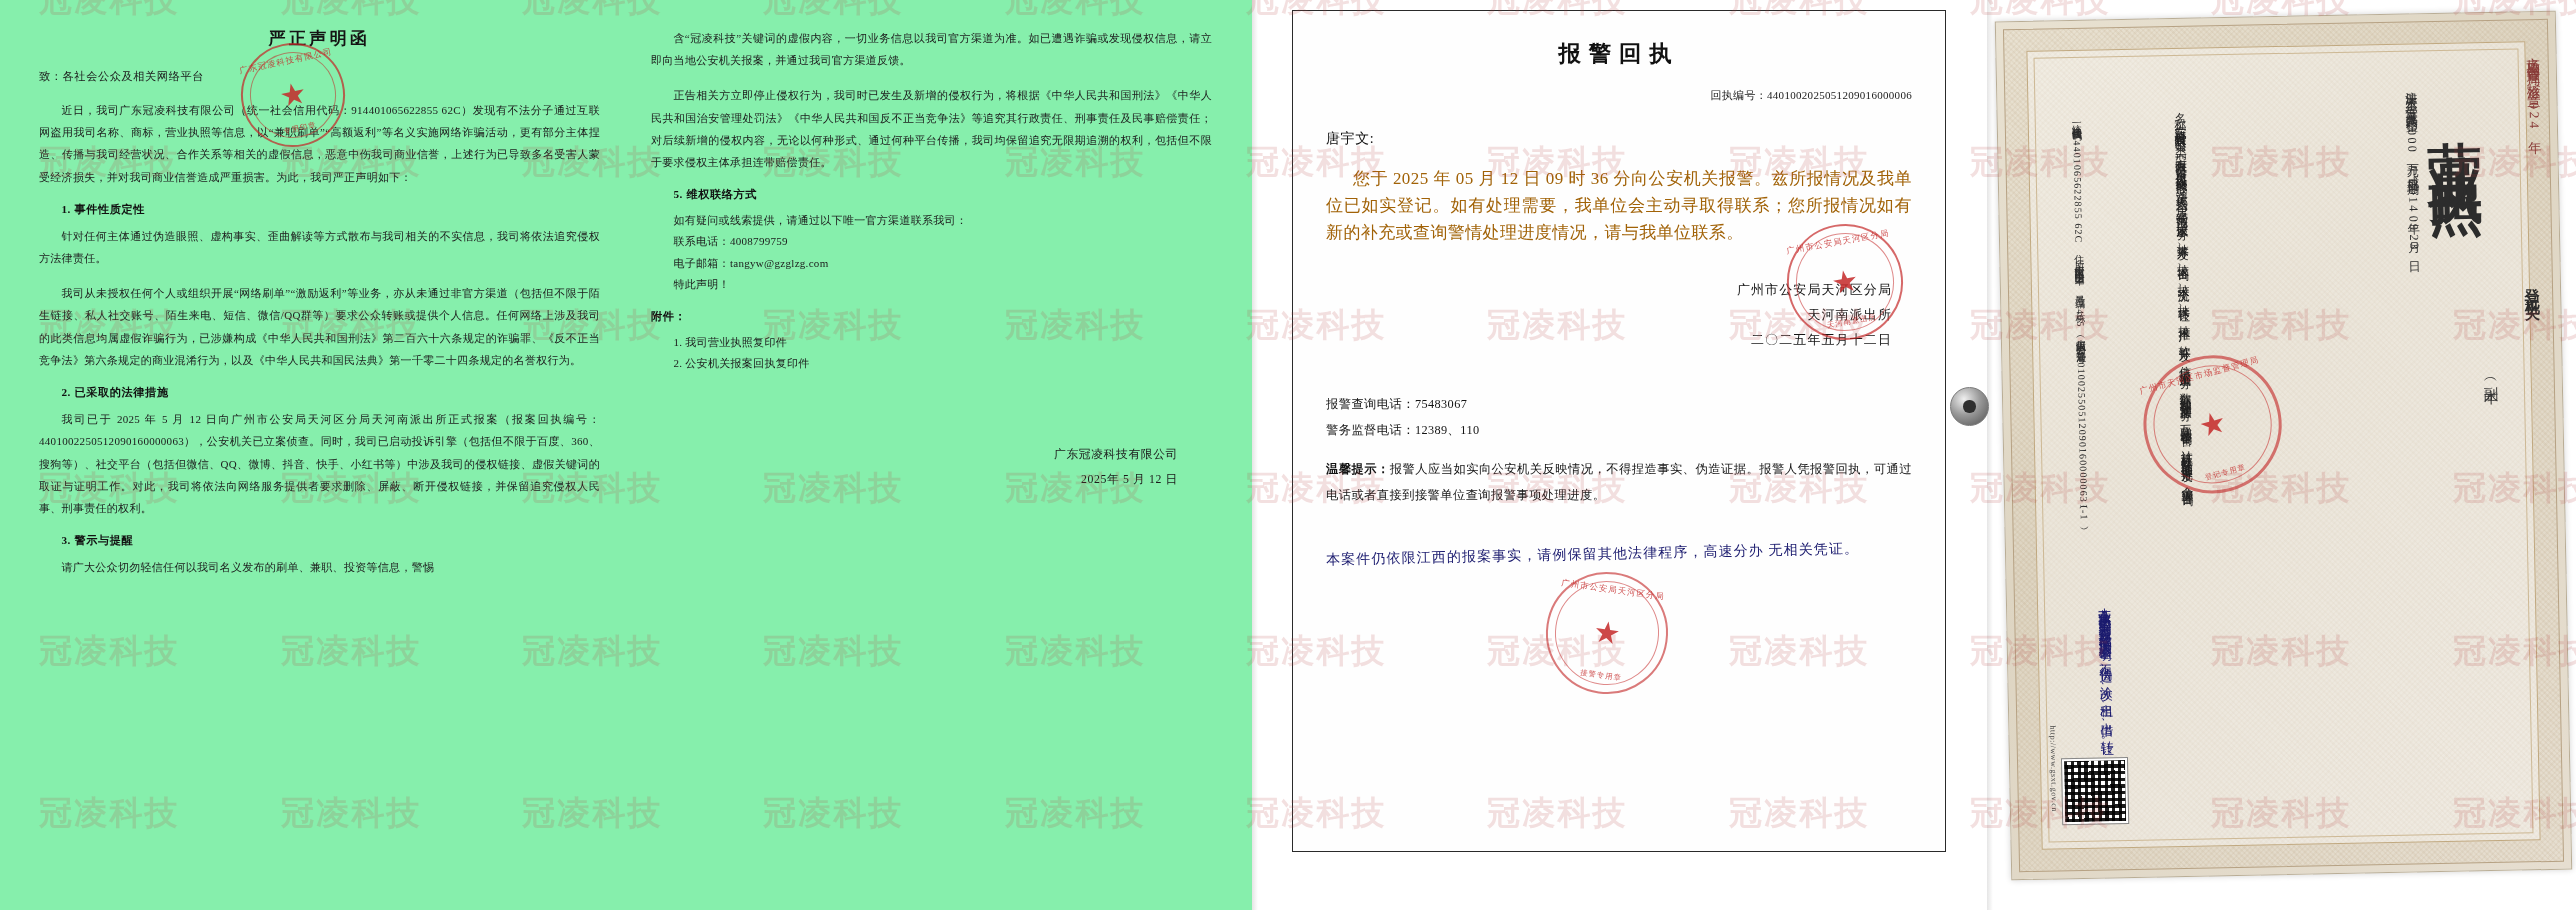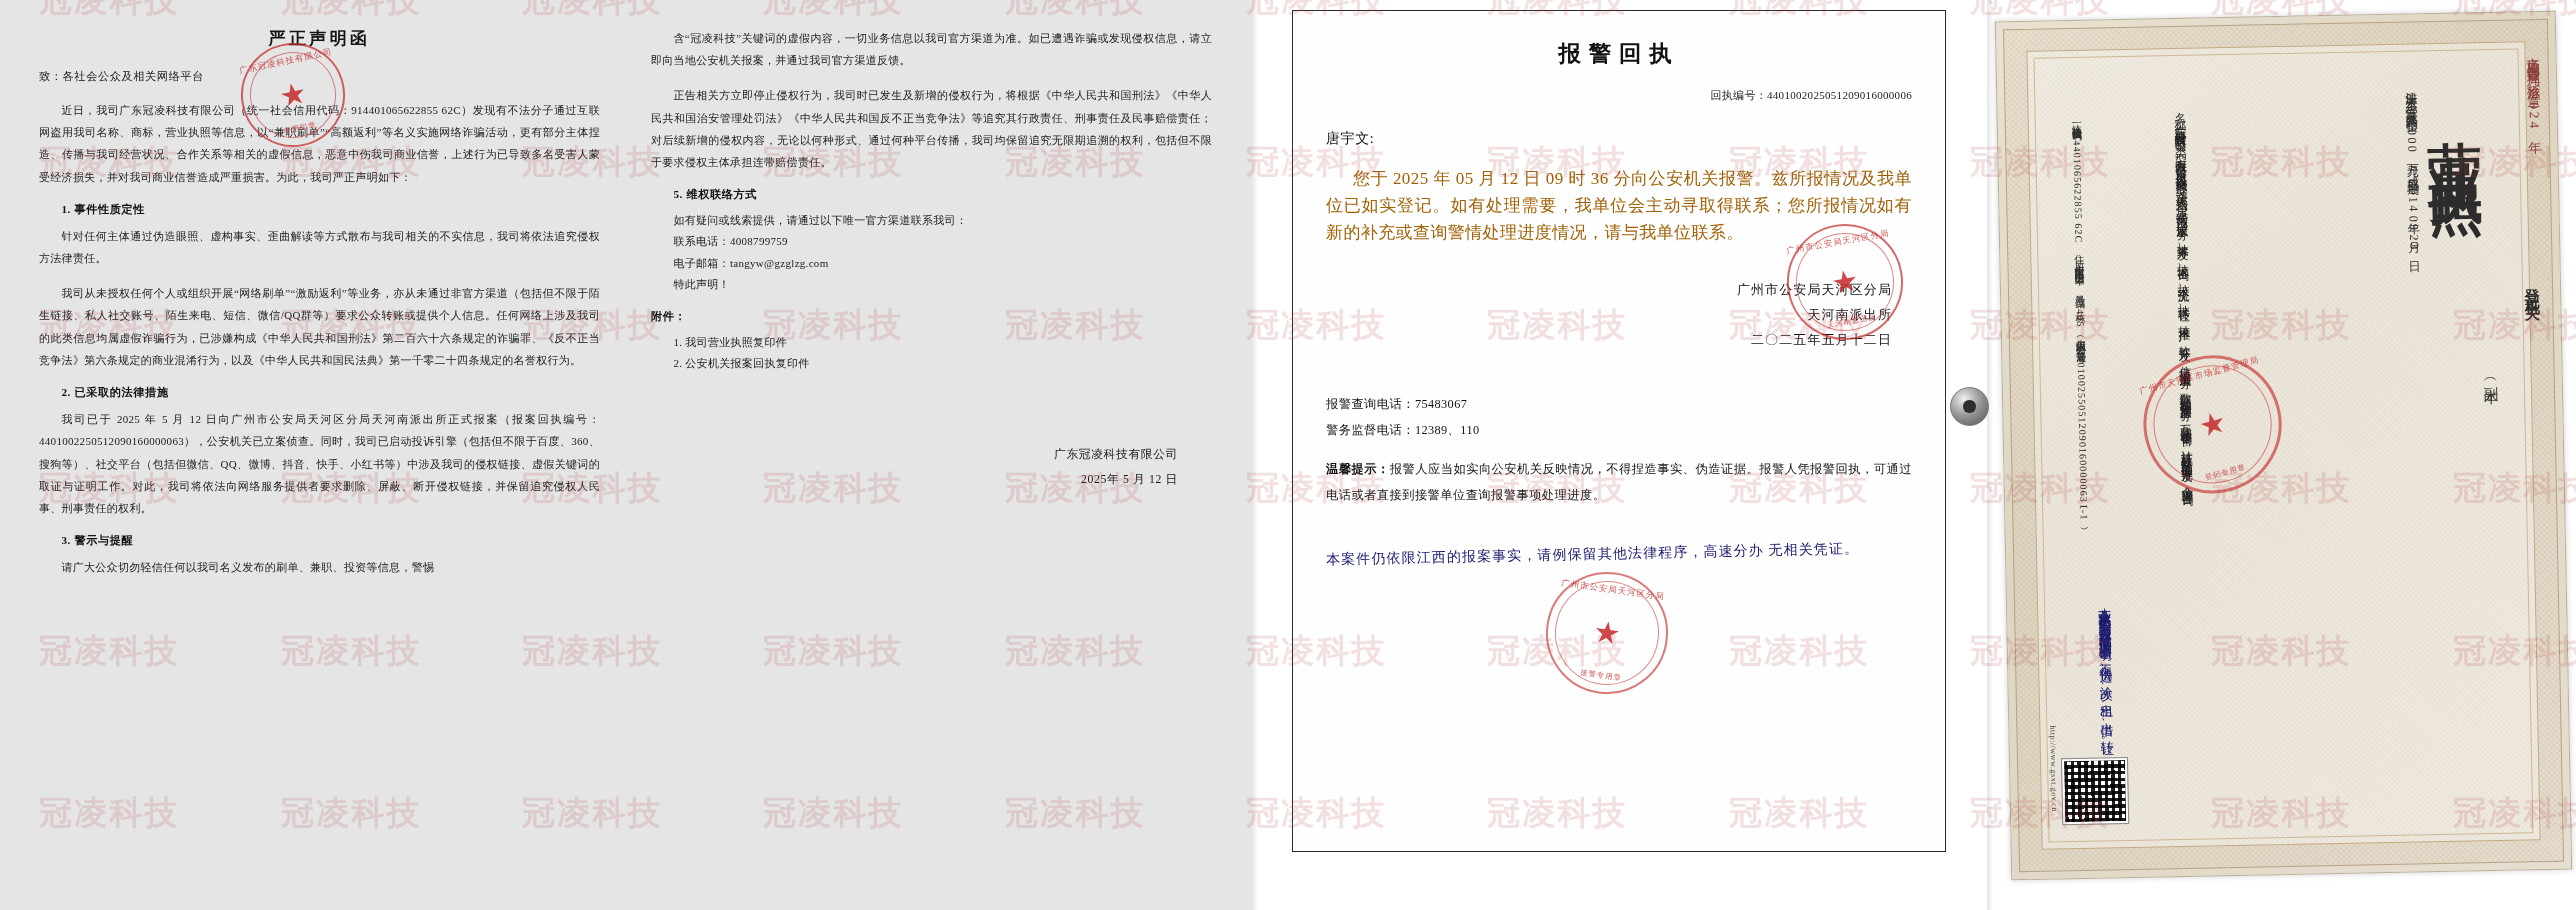--- a/index.html
+++ b/index.html
@@ -40,21 +40,21 @@
     transform: rotate(0deg);
   }
 
   
   .doc1 {
     position: absolute;
     left: 0;
     top: 0;
     width: 1252px;
     height: 910px;
-    background: #e5e5e5;
+    background: #86efac;
     overflow: hidden;
   }
   .doc1-inner {
     position: absolute;
     left: 39px;
     top: 17px;
     width: 1173px;
     height: 876px;
     display: flex;
     gap: 51px;

